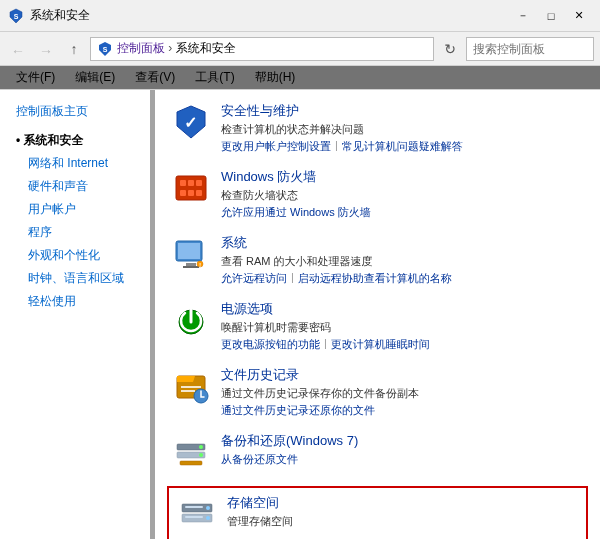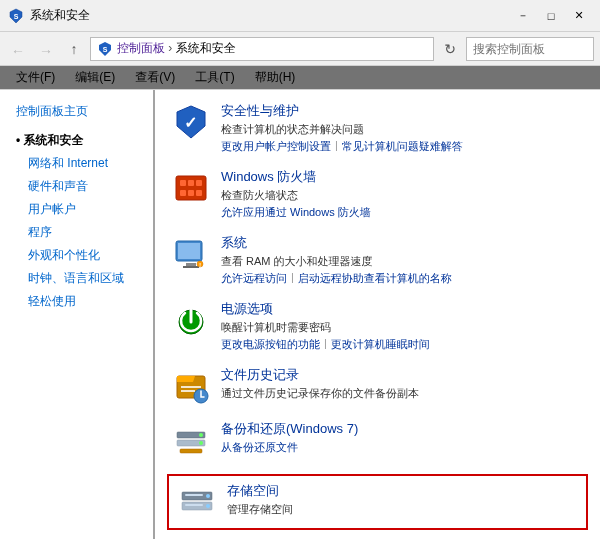--- a/index.html
+++ b/index.html
@@ -136,21 +136,21 @@
     
     .main-layout {
       display: flex;
       height: calc(539px - 32px - 34px - 24px);
     }
 
     
     .sidebar {
       width: 155px;
       background: white;
-      border-right: 2px solid #a3a3a3;
+      border-right: 5px solid #a3a3a3;
       padding: 10px 0;
       overflow-y: auto;
     }
     .sidebar-item {
       padding: 3px 12px 3px 16px;
       font-size: 12px;
       cursor: pointer;
       color: #0066cc;
       text-decoration: none;
       display: block;
@@ -389,20 +389,23 @@
           <polygon points="4,14 20,14 22,8 4,8" fill="#ffaa00"></polygon>
           <rect x="8" y="18" width="20" height="2" fill="white" opacity="0.8"></rect>
           <rect x="8" y="22" width="14" height="2" fill="white" opacity="0.8"></rect>
           <circle cx="28" cy="28" r="7" fill="#4488cc" stroke="#2266aa" stroke-width="1"></circle>
           <path d="M28,23 L28,29 L31,29" stroke="white" stroke-width="1.5" stroke-linecap="round" fill="none"></path>
         </svg>
       </div>
       <div class="section-content">
         <div class="section-title">文件历史记录</div>
         <div class="section-desc">通过文件历史记录保存你的文件备份副本</div>
+        <div class="section-links">
+          <span class="section-link">通过文件历史记录还原你的文件</span>
+        </div>
       </div>
     </div>
 
     <div class="section-item">
       <div class="section-icon">
         <svg width="36" height="36" viewBox="0 0 36 36">
           <rect x="4" y="10" width="28" height="6" rx="1" fill="#778899" stroke="#556677" stroke-width="0.5"></rect>
           <rect x="4" y="18" width="28" height="6" rx="1" fill="#aabbcc" stroke="#889aaa" stroke-width="0.5"></rect>
           <circle cx="28" cy="13" r="2" fill="#66ff66"></circle>
           <circle cx="28" cy="21" r="2" fill="#66ff66"></circle>

